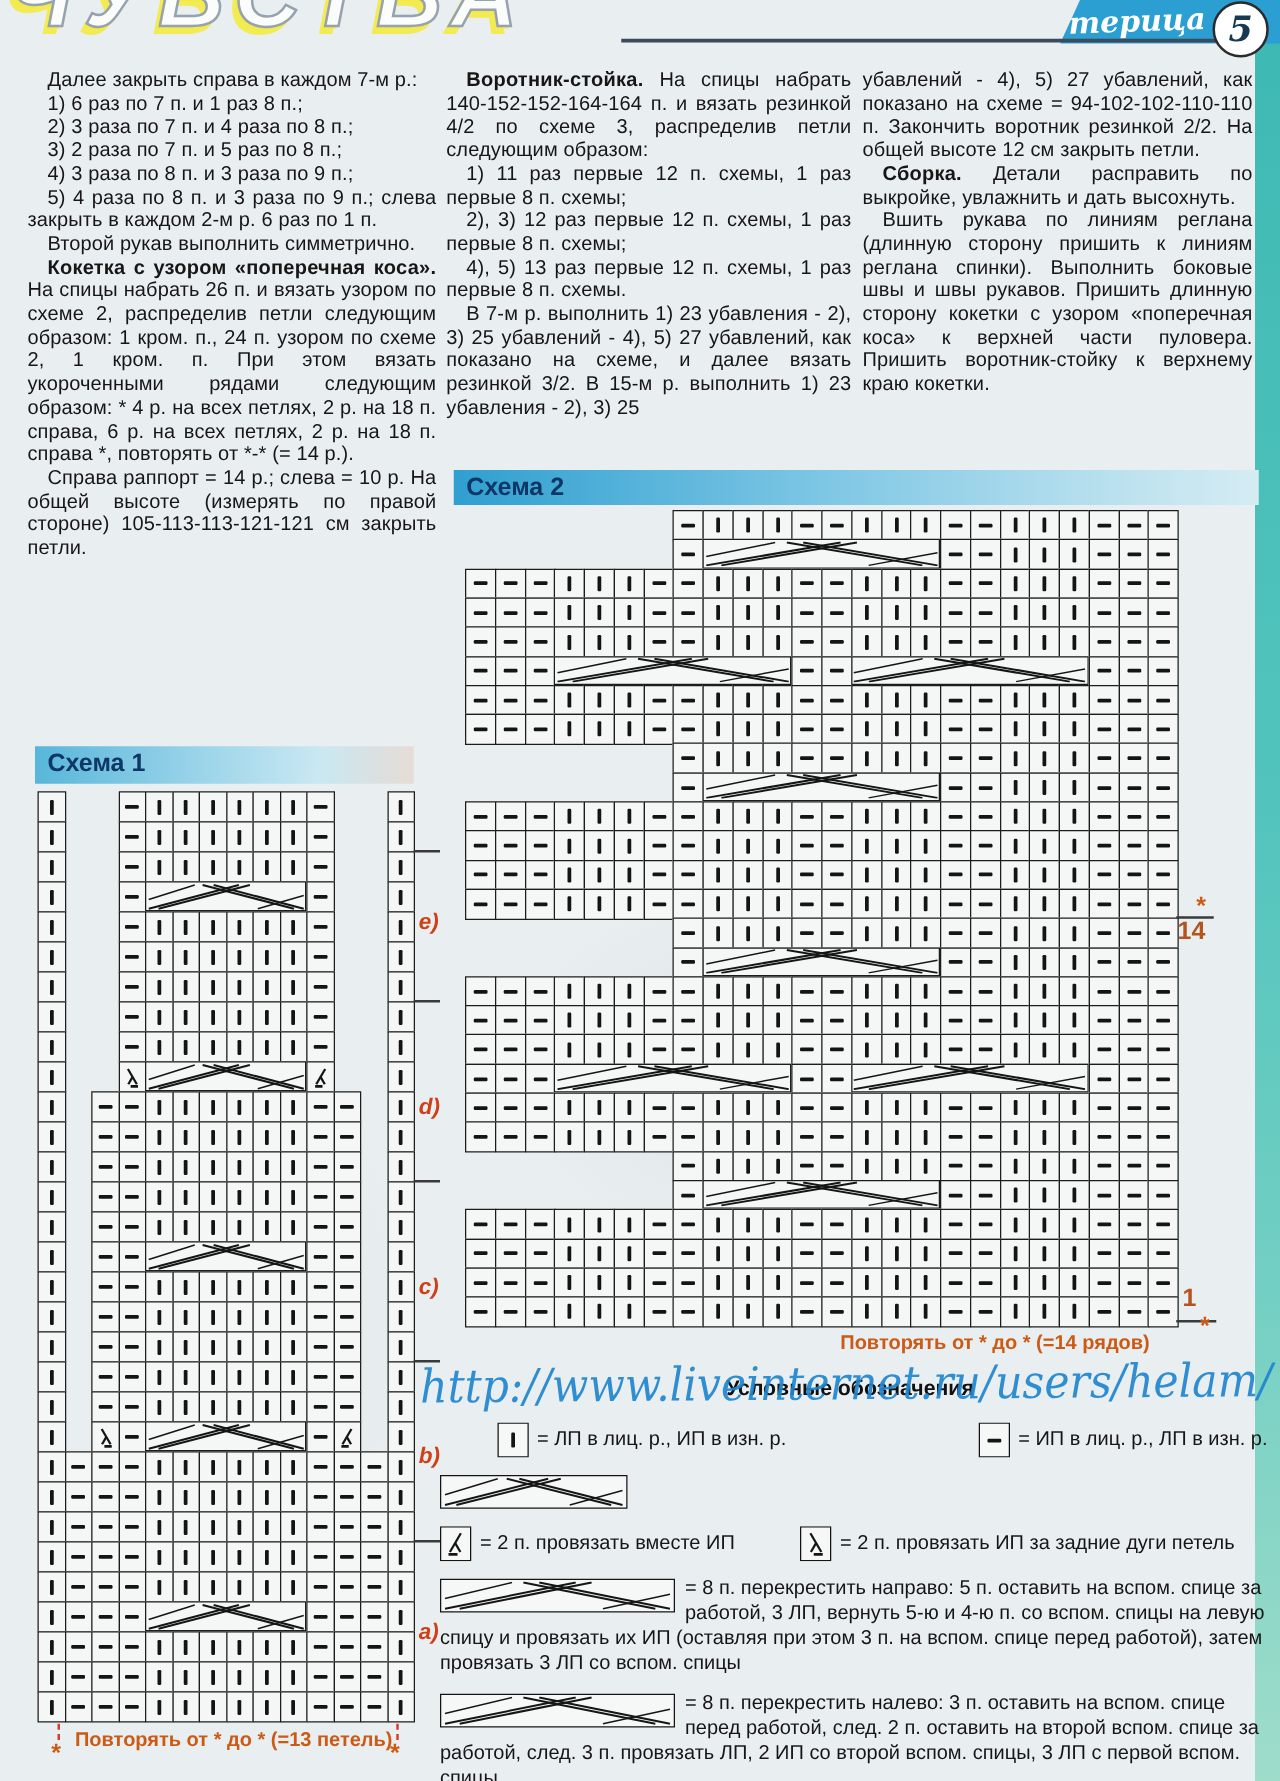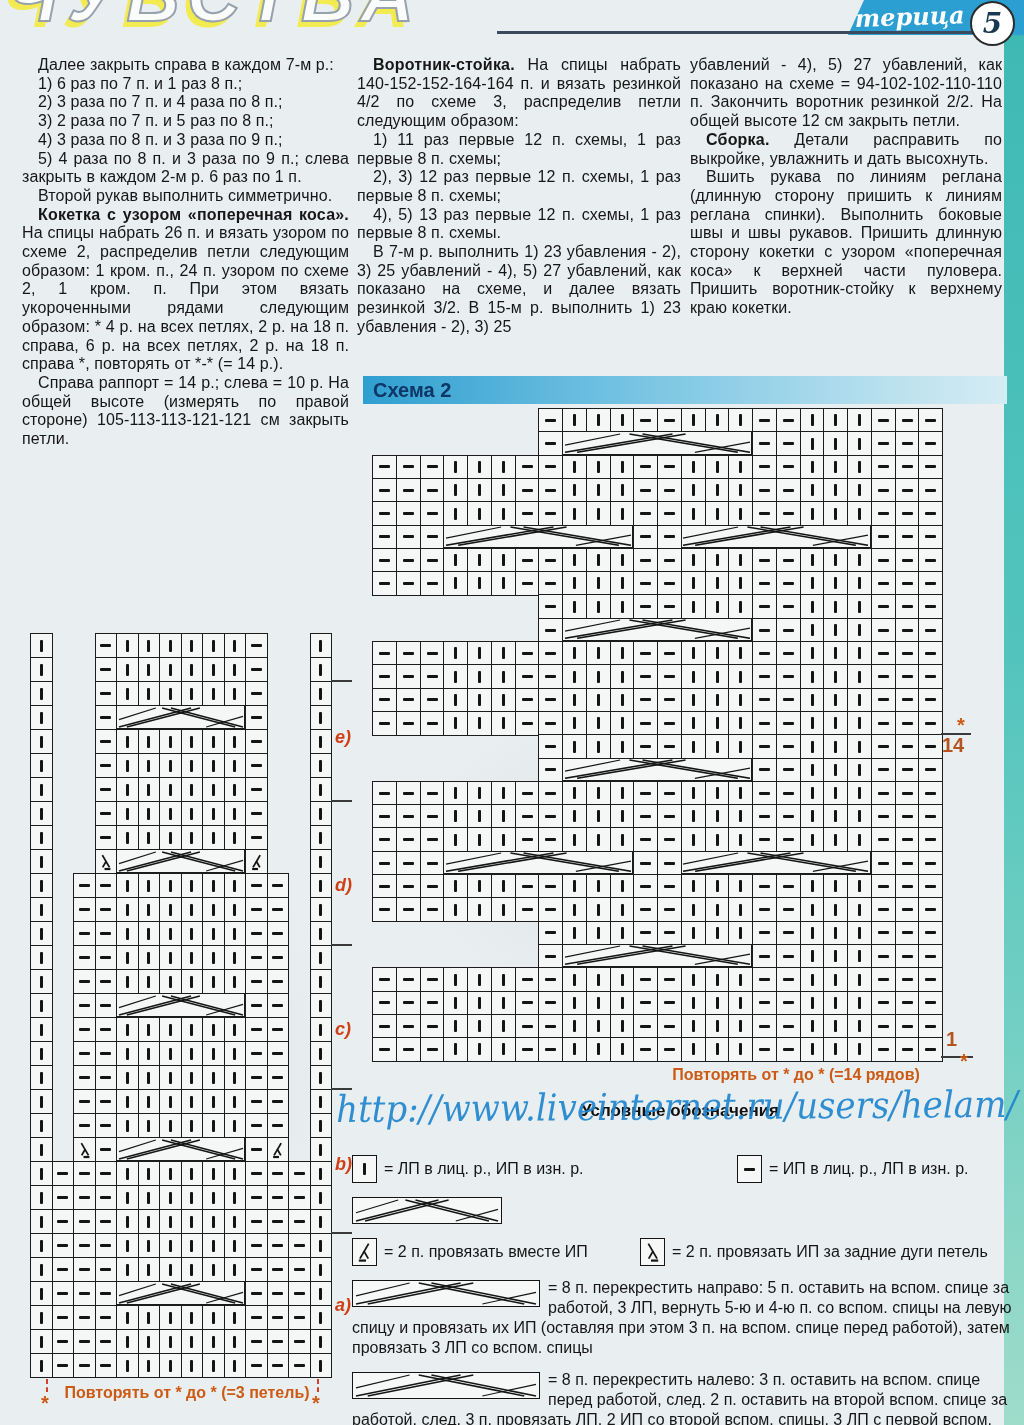--- a/index.html
+++ b/index.html
@@ -54,21 +54,21 @@
   .chart-label{position:absolute;font-weight:bold;font-style:italic;font-size:18px;color:var(--label-red);}
   .chart-caption{position:absolute;text-align:center;font-weight:bold;font-size:16px;color:var(--accent-orange);}
   .star{position:absolute;font-weight:bold;font-size:20px;color:var(--accent-orange);}
   .rnum{position:absolute;font-weight:bold;font-size:20px;color:#b4541e;}
   .red-tick{position:absolute;width:2px;height:13px;border-left:2px dashed #d2402a;}
   
   .legend-title{position:absolute;left:352px;top:1101px;width:656px;text-align:center;
     font-weight:bold;font-size:17px;color:#101010;}
   .legend{position:absolute;left:352px;top:1138px;width:662px;font-size:16px;line-height:20px;}
   .lg-row{margin-top:12px;overflow:hidden;}
-  .lg-row:first-child{margin-top:17px;}
+  .lg-row:first-child{margin-top:0;justify-content:flex-end;}
   .lg-pairrow{display:flex;align-items:center;}
   .lg-pair{display:flex;align-items:center;gap:7px;flex:0 0 auto;}
   .lg-float .symwrap{float:left;margin:2px 8px 2px 0;}
   .lg-text{text-align:justify;}
   .symbox{box-sizing:border-box;border:1.8px solid #141414;background:#f5f8f7;
     display:flex;align-items:center;justify-content:center;}
   
   .watermark{position:absolute;left:336px;top:1088px;font-family:"DejaVu Serif",serif;
     font-style:italic;font-size:37px;white-space:nowrap;color:var(--watermark-blue);
     transform:scaleX(.92) rotate(-.4deg);transform-origin:left top;opacity:.92;z-index:8;}
@@ -108,20 +108,23 @@
       <p class="para">2), 3) 12 раз первые 12 п. схемы, 1 раз первые 8 п. схемы;</p>
       <p class="para">4), 5) 13 раз первые 12 п. схемы, 1 раз первые 8 п. схемы.</p>
       <p class="para">В 7-м р. выполнить 1) 23 убавления - 2), 3) 25 убавлений - 4), 5) 27 убавлений, как показано на схеме, и далее вязать резинкой 3/2. В 15-м р. выполнить 1) 23 убавления - 2), 3) 25</p>
     </div>
   <div class="col col3" id="col3">
       <p class="para noind">убавлений - 4), 5) 27 убавлений, как показано на схеме = 94-102-102-110-110 п. Закончить воротник резинкой 2/2. На общей высоте 12 см закрыть петли.</p>
       <p class="para"><b>Сборка. </b>Детали расправить по выкройке, увлажнить и дать высохнуть.</p>
       <p class="para">Вшить рукава по линиям реглана (длинную сторону пришить к линиям реглана спинки). Выполнить боковые швы и швы рукавов. Пришить длинную сторону кокетки с узором «поперечная коса» к верхней части пуловера. Пришить воротник-стойку к верхнему краю кокетки.</p>
     </div>
 
+  <div class="scheme-band band1">
+    <span>Схема 1</span>
+  </div>
   <div class="chart" id="chart1" style="left: 30px; top: 633px; width: 303px; height: 746px;">
       <div class="cell" style="left: 0px; top: 0px; width: 22.9px; height: 25.4px;">
         <span class="sym-k"></span>
       </div>
       <div class="cell" style="left: 64.5px; top: 0px; width: 22.9px; height: 25.4px;">
         <span class="sym-p"></span>
       </div>
       <div class="cell" style="left: 86px; top: 0px; width: 22.9px; height: 25.4px;">
         <span class="sym-k"></span>
       </div>
@@ -1208,21 +1211,21 @@
       <div class="chart-label" style="left: 335px; top: 875.4px;">d)</div>
       <div class="chart-label" style="left: 335px; top: 1019.4px;">c)</div>
       <div class="chart-label" style="left: 335px; top: 1153.8px;">b)</div>
       <div class="chart-label" style="left: 335px; top: 1295.4px;">a)</div>
       <div class="tick" style="left: 331px; top: 680px; width: 21px; height: 2px;"></div>
       <div class="tick" style="left: 331px; top: 800px; width: 21px; height: 2px;"></div>
       <div class="tick" style="left: 331px; top: 944px; width: 21px; height: 2px;"></div>
       <div class="tick" style="left: 331px; top: 1088px; width: 21px; height: 2px;"></div>
       <div class="tick" style="left: 331px; top: 1232px; width: 21px; height: 2px;"></div>
     </div>
-  <div class="chart-caption" style="left:58px;top:1384px;width:258px;">Повторять от * до * (=3 петель)</div>
+  <div class="chart-caption" style="left:58px;top:1384px;width:258px;">Повторять от * до * (=13 петель)</div>
   <span class="star" style="left:41px;top:1392px;">*</span>
   <span class="star" style="left:312px;top:1392px;">*</span>
   <div class="red-tick" style="left:46px;top:1379px;"></div>
   <div class="red-tick" style="left:317px;top:1379px;"></div>
 
   <div class="scheme-band band2">
     <span>Схема 2</span>
   </div>
   <div class="chart" id="chart2" style="left: 372px; top: 408px; width: 572px; height: 654.4px;">
       <div class="cell" style="left: 166.25px; top: 0px; width: 25.15px; height: 24.7px;">

